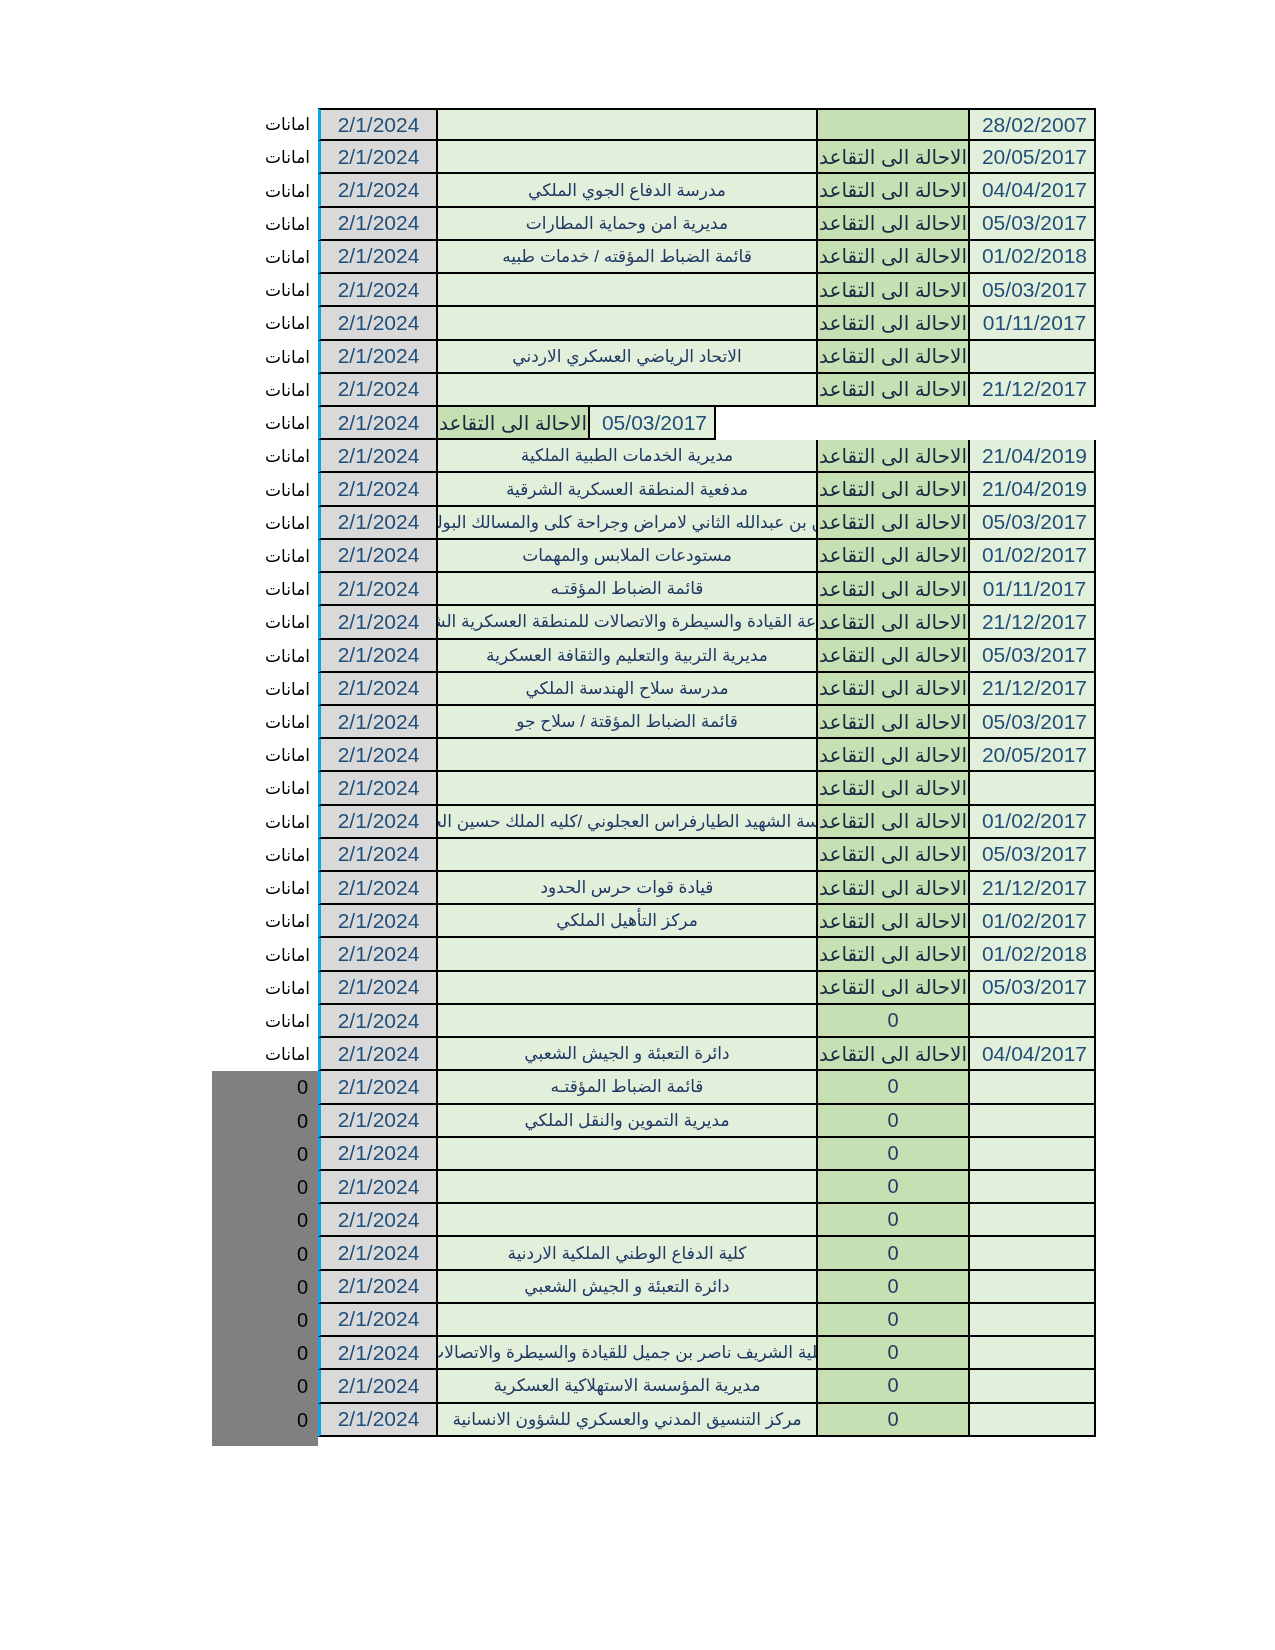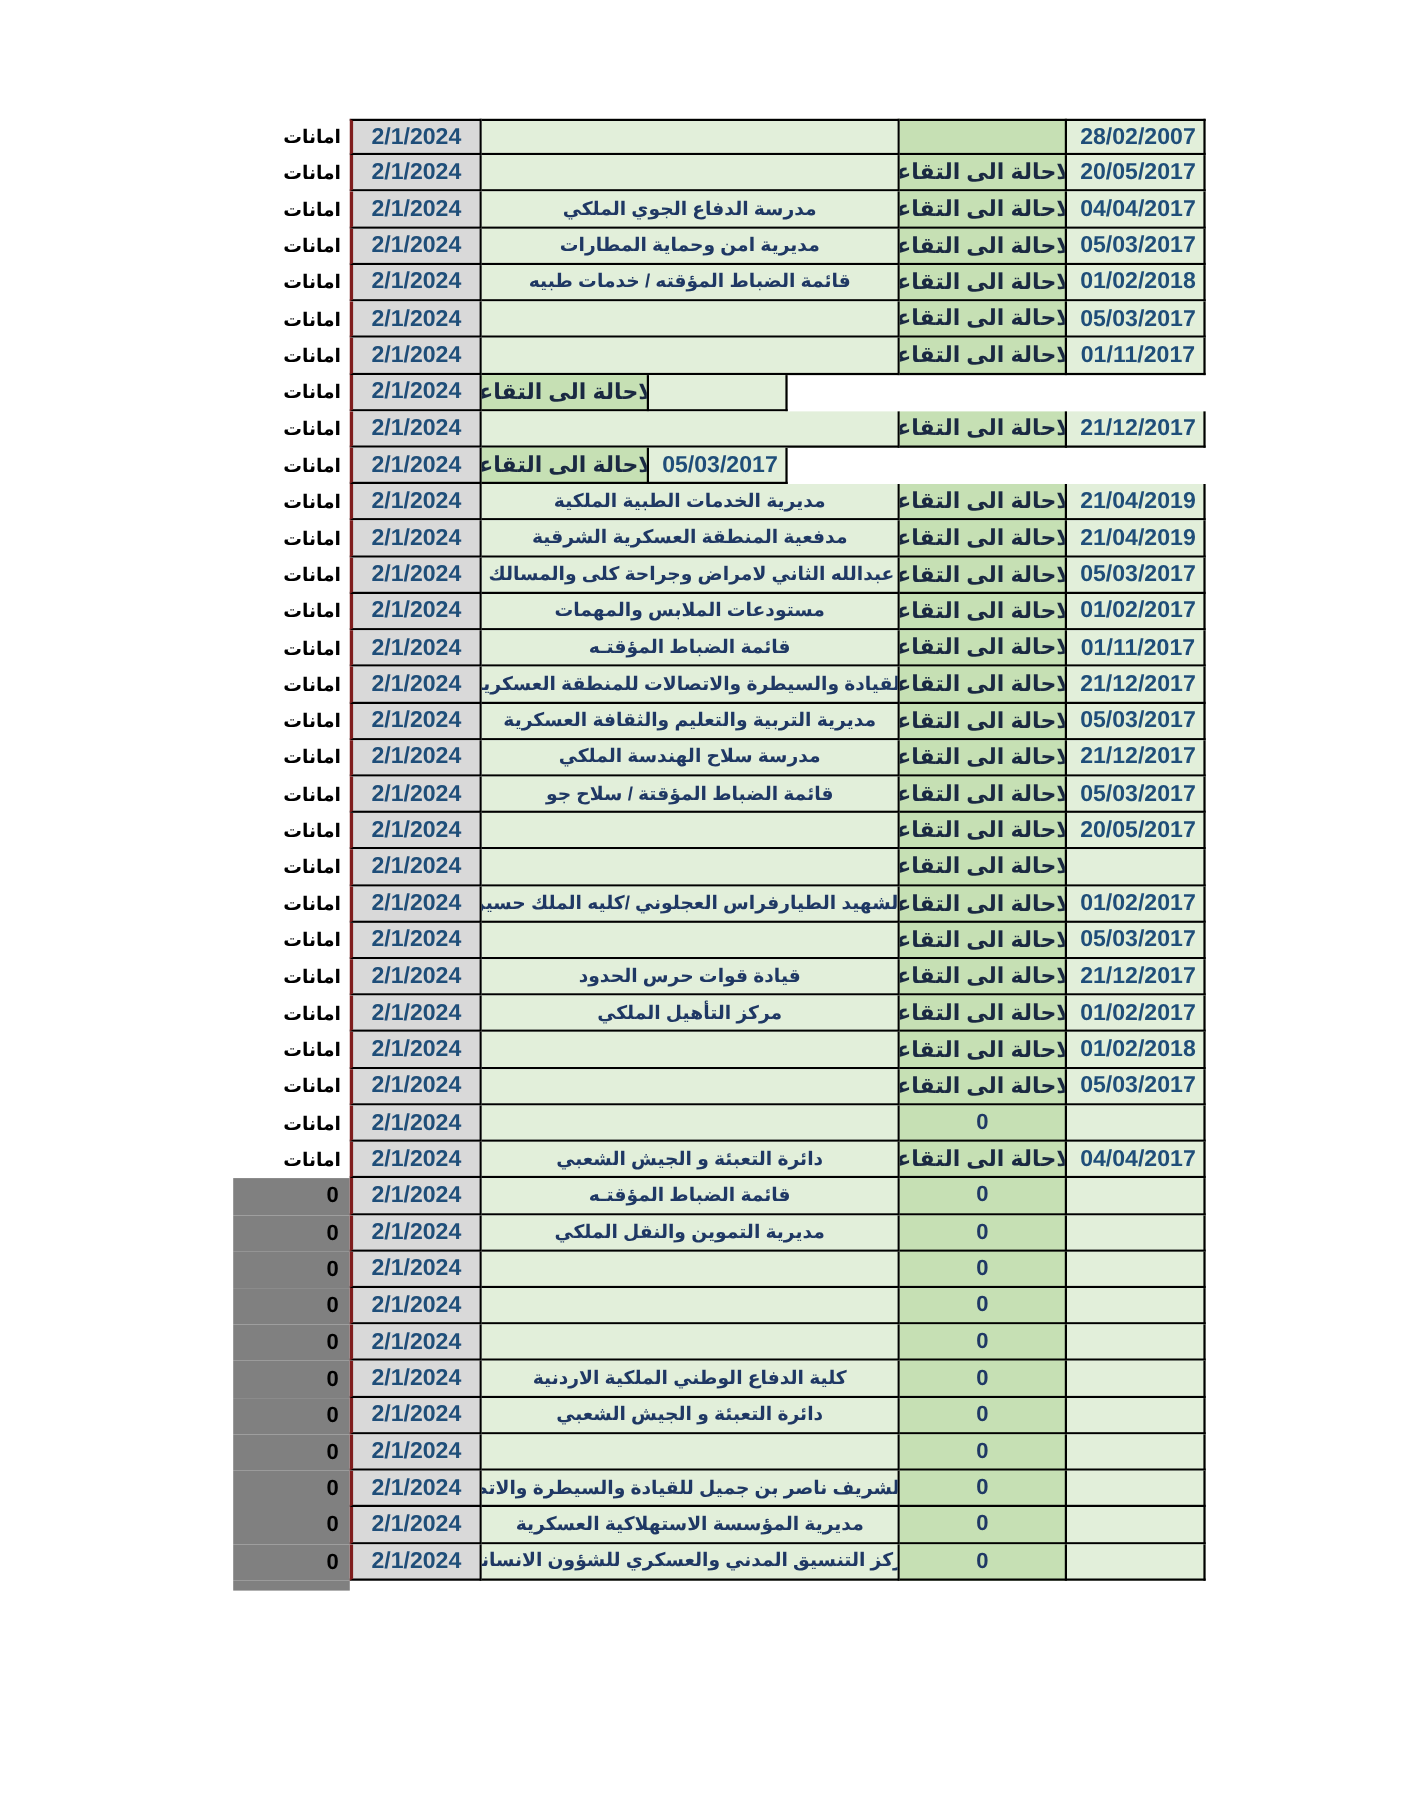--- a/index.html
+++ b/index.html
@@ -7,21 +7,20 @@
     width:1275px;height:1650px;
     background:#ffffff;
     overflow:hidden;
     font-family:"Liberation Sans","DejaVu Sans",sans-serif;
     position:relative;
   }
   .sheet{
     position:absolute;
     left:212px;top:108px;
     width:963px;
-    font-weight:bold;
   }
   .row{
     display:flex;
     height:33.22px;
     box-sizing:border-box;
   }
   .cell{
     box-sizing:border-box;
     display:flex;
     align-items:center;
@@ -47,21 +46,21 @@
     font-size:20px;
     padding-right:10px;
   }
   
   .c1,.c2,.c3,.c4{
     border-right:2px solid #000;
     border-bottom:2px solid #000;
   }
   .c1{
     width:120px;
-    border-left:3px solid #7f1d1d;
+    border-left:3px solid #0ea5e9;
     background:#d9d9d9;
     color:#1f4e79;
     font-size:21px;
   }
   .c2{
     width:380px;
     background:#e2efda;
     color:#1f3864;
     font-size:17px;
     direction:rtl;
@@ -222,20 +221,23 @@
         </div>
   </div>
 
   <div class="row">
     <div class="cell ann">
           <span>امانات</span>
         </div>
     <div class="cell c1">
           <span>2/1/2024</span>
         </div>
+    <div class="cell c2">
+          <span>الاتحاد الرياضي العسكري الاردني</span>
+        </div>
     <div class="cell c3">
           <span>الاحالة الى التقاعد</span>
         </div>
     <div class="cell c4">
           <span></span>
         </div>
   </div>
 
   <div class="row">
     <div class="cell ann">

